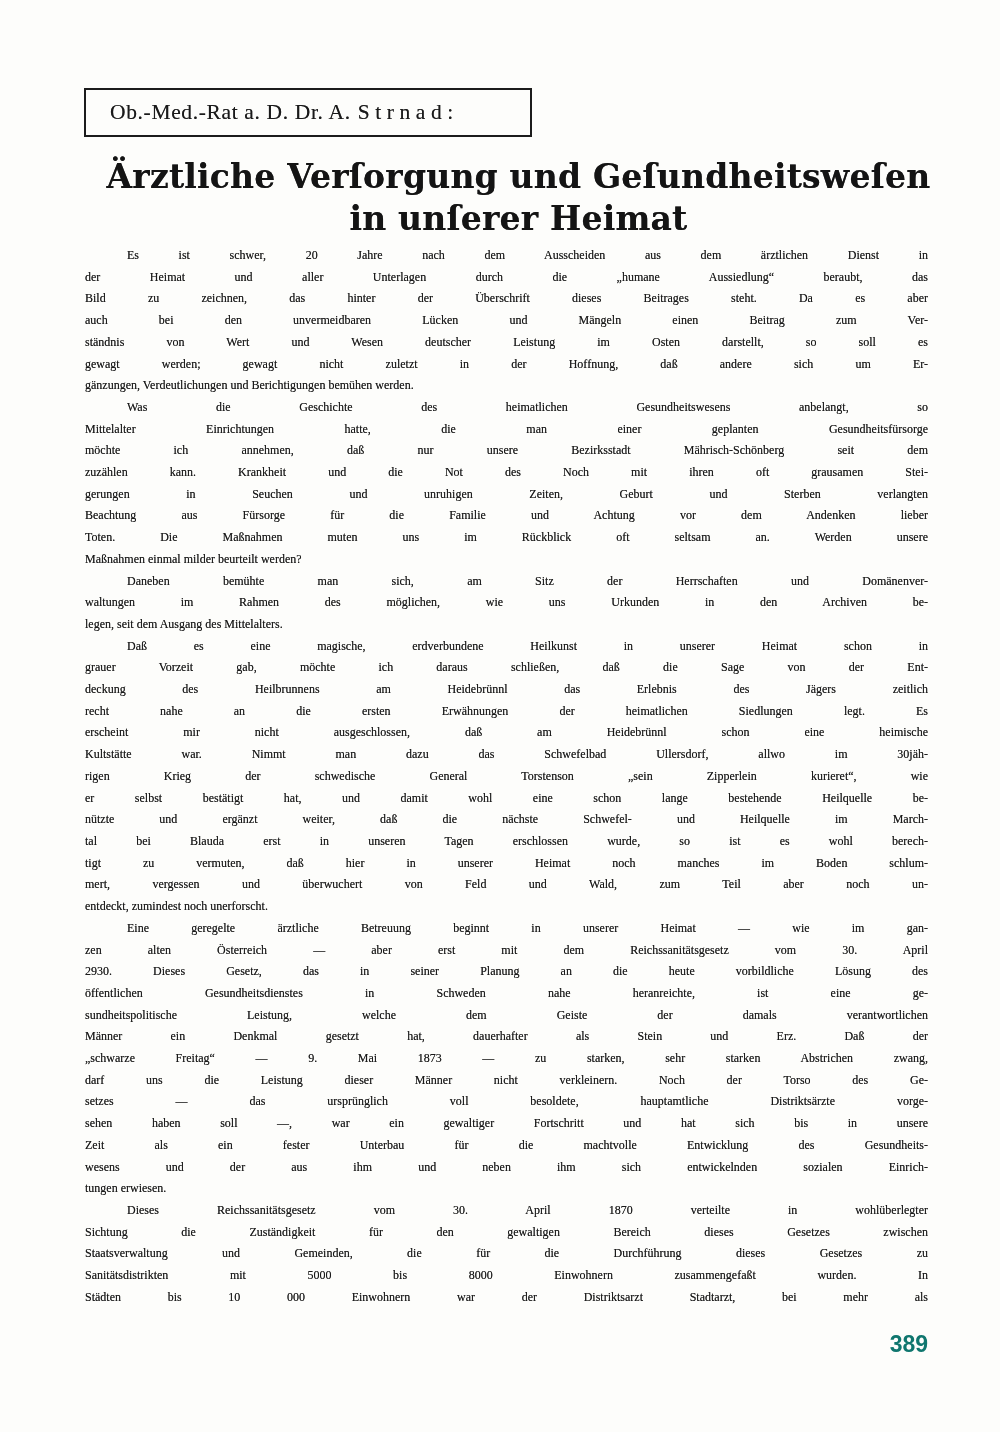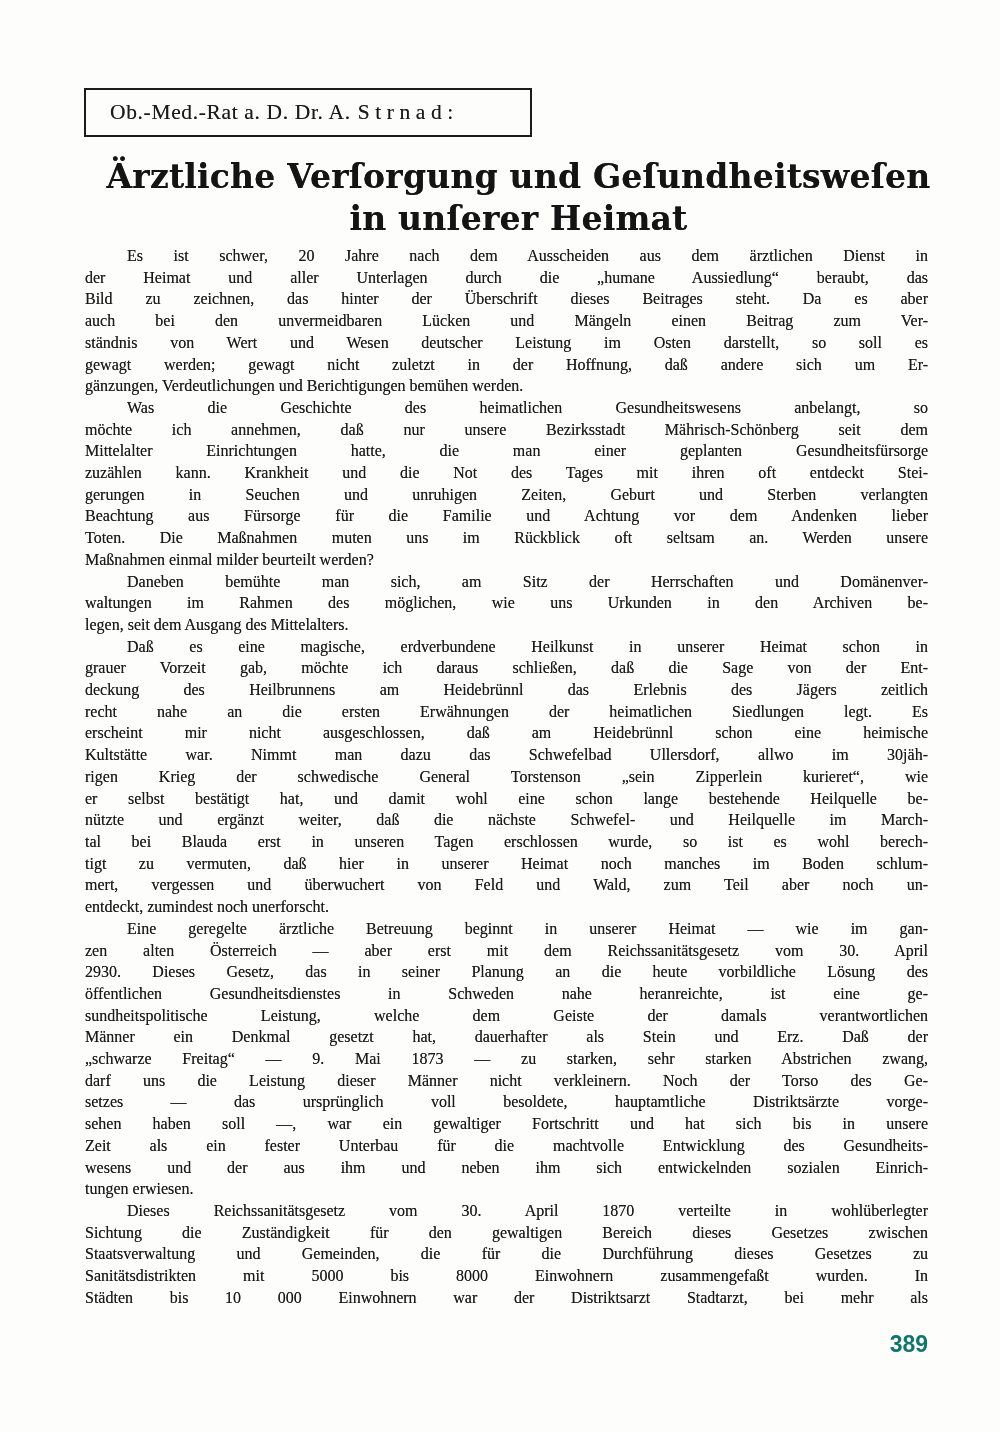--- a/index.html
+++ b/index.html
@@ -56,21 +56,21 @@
     color: #141414;
     letter-spacing: 0.2px;
     text-shadow: 0 0 0.5px rgba(10,10,10,0.65);
   }
   .title-line { display: block; }
   .article-body {
     position: absolute;
     left: 85px;
     top: 245px;
     width: 843px;
-    font-size: 16px;
+    font-size: 12px;
     line-height: 21.7px;
     text-shadow: 0 0 0.5px rgba(20,20,20,0.65);
   }
   .paragraph { margin: 0; }
   .line {
     text-align: justify;
     text-align-last: justify;
     white-space: normal;
   }
   .line.first { text-indent: 42px; }
@@ -106,23 +106,23 @@
         <div class="line first">Es ist schwer, 20 Jahre nach dem Ausscheiden aus dem ärztlichen Dienst in</div>
         <div class="line">der Heimat und aller Unterlagen durch die „humane Aussiedlung“ beraubt, das</div>
         <div class="line">Bild zu zeichnen, das hinter der Überschrift dieses Beitrages steht. Da es aber</div>
         <div class="line">auch bei den unvermeidbaren Lücken und Mängeln einen Beitrag zum Ver-</div>
         <div class="line">ständnis von Wert und Wesen deutscher Leistung im Osten darstellt, so soll es</div>
         <div class="line">gewagt werden; gewagt nicht zuletzt in der Hoffnung, daß andere sich um Er-</div>
         <div class="line last">gänzungen, Verdeutlichungen und Berichtigungen bemühen werden.</div>
       </div>
       <div class="paragraph">
         <div class="line first">Was die Geschichte des heimatlichen Gesundheitswesens anbelangt, so</div>
+        <div class="line">Mittelalter Einrichtungen hatte, die man einer geplanten Gesundheitsfürsorge</div>
         <div class="line">möchte ich annehmen, daß nur unsere Bezirksstadt Mährisch-Schönberg seit dem</div>
-        <div class="line">Mittelalter Einrichtungen hatte, die man einer geplanten Gesundheitsfürsorge</div>
-        <div class="line">zuzählen kann. Krankheit und die Not des Tages mit ihren oft entdeckt Stei-</div>
+        <div class="line">zuzählen kann. Krankheit und die Not des Noch mit ihren oft grausamen Stei-</div>
         <div class="line">gerungen in Seuchen und unruhigen Zeiten, Geburt und Sterben verlangten</div>
         <div class="line">Beachtung aus Fürsorge für die Familie und Achtung vor dem Andenken lieber</div>
         <div class="line">Toten. Die Maßnahmen muten uns im Rückblick oft seltsam an. Werden unsere</div>
         <div class="line last">Maßnahmen einmal milder beurteilt werden?</div>
       </div>
       <div class="paragraph">
         <div class="line first">Daneben bemühte man sich, am Sitz der Herrschaften und Domänenver-</div>
         <div class="line">waltungen im Rahmen des möglichen, wie uns Urkunden in den Archiven be-</div>
         <div class="line last">legen, seit dem Ausgang des Mittelalters.</div>
       </div>

